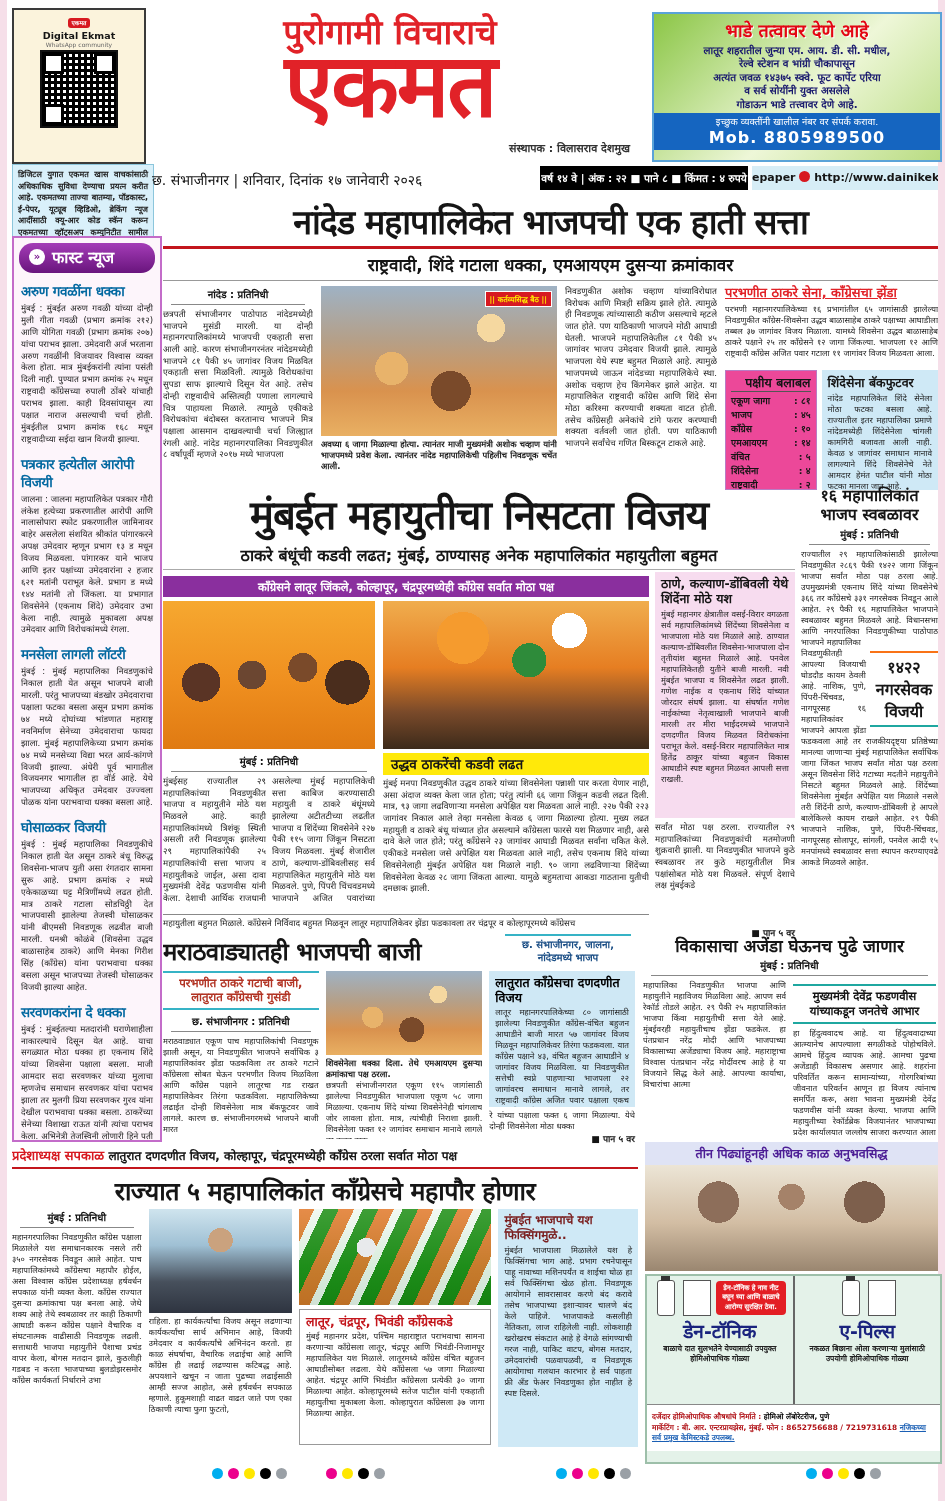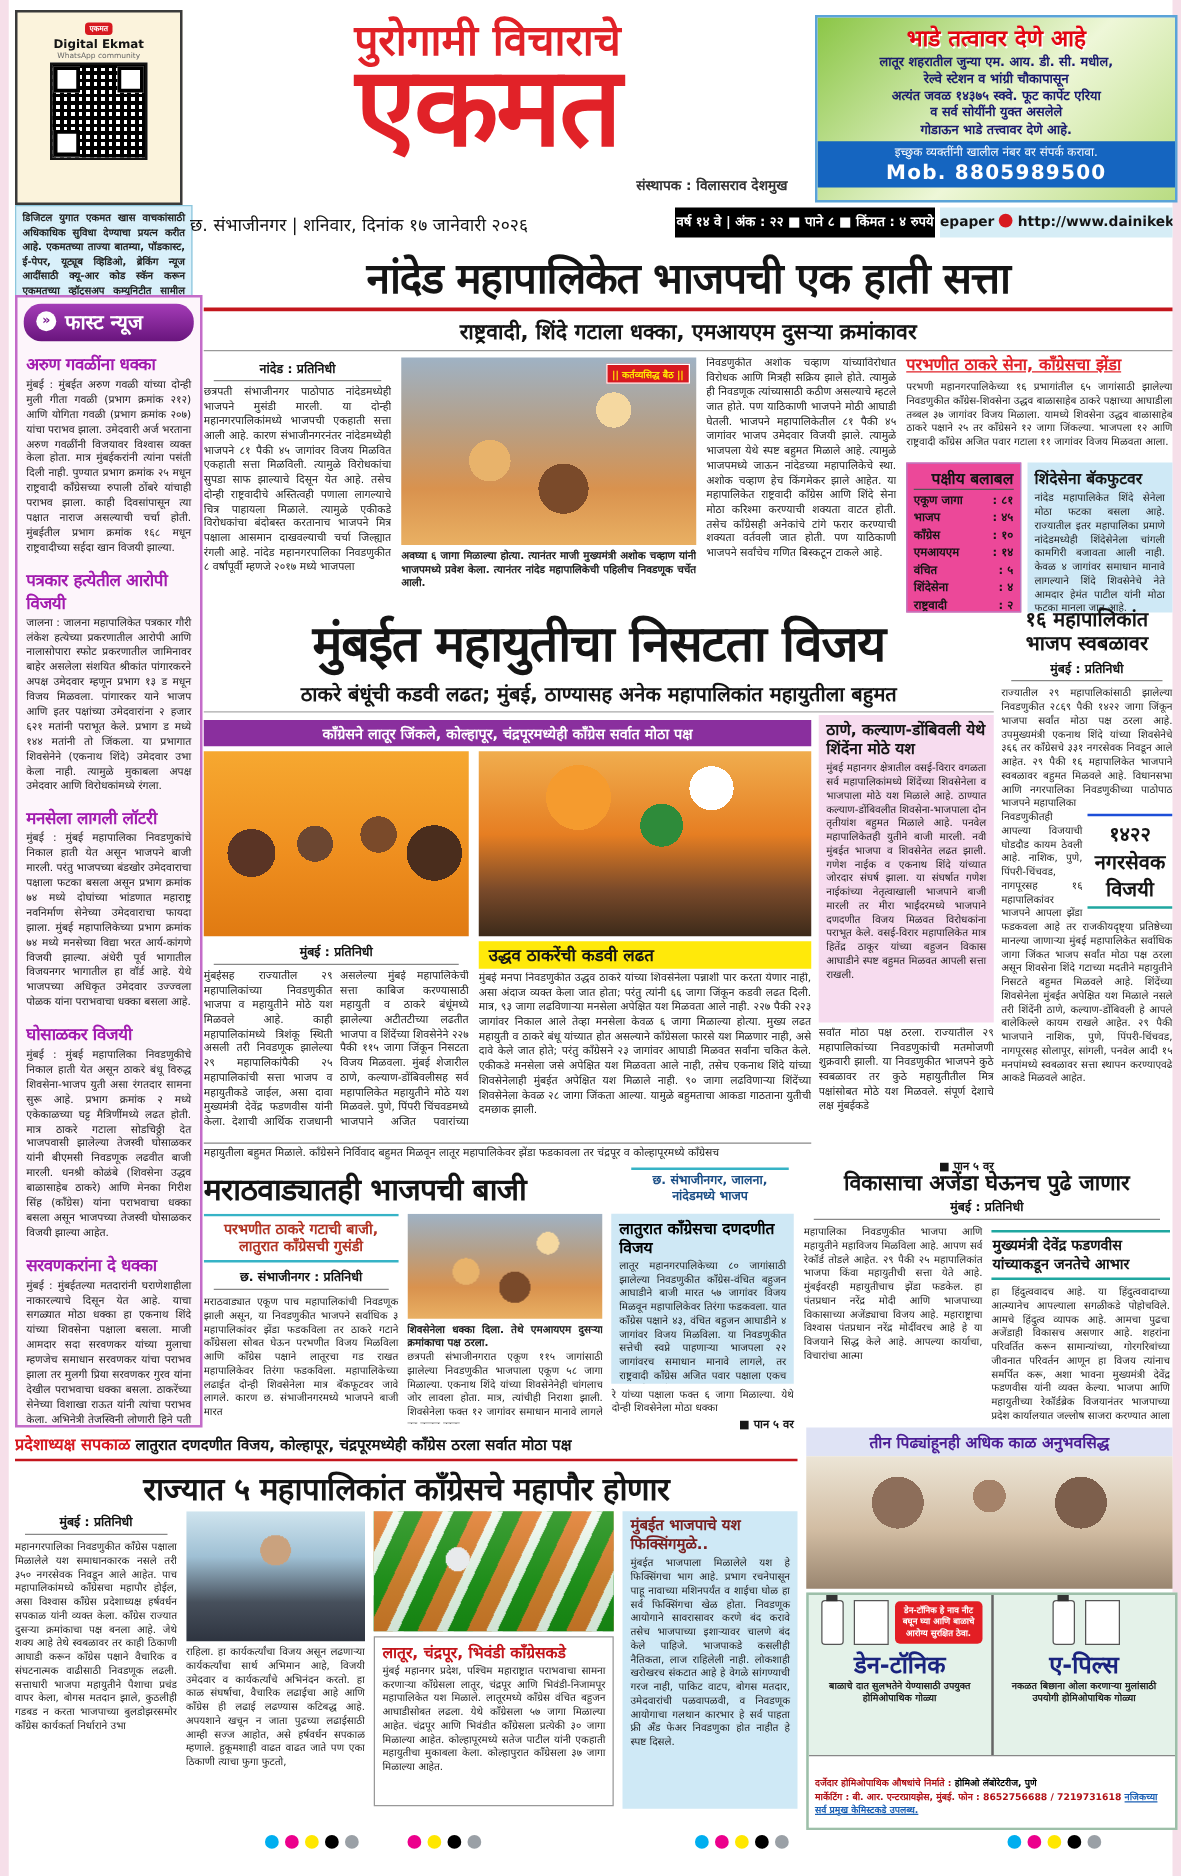--- a/index.html
+++ b/index.html
@@ -43,21 +43,21 @@
   .dl-right{background:#d6edf6;font-size:11px;font-weight:bold;text-align:center;line-height:24px;}
   .dl-dot{display:inline-block;width:11px;height:11px;border-radius:50%;background:#d71920;vertical-align:-1px;}
   
   .sidebar{border:2px solid #c36cc9;background:#fdf5fb;}
   .fn-head{margin:5px 5px 2px;background:linear-gradient(180deg,#a43cb7,#69157d);color:#fff;
            font-weight:bold;font-size:16px;border-radius:14px;padding:3px 10px 5px;display:flex;
            align-items:center;gap:7px;}
   .fn-ic{display:inline-block;width:16px;height:16px;border-radius:50%;background:#fff;color:#7b1c90;
          font-size:10px;line-height:15px;text-align:center;font-weight:bold;}
   .fn-item{padding:0 7px;}
-  .fn-item h3{font-size:13.5px;margin:9px 0 3px;color:#a21caf;letter-spacing:-0.3px;}
+  .fn-item h3{font-size:13.5px;margin:9px 0 3px;color:#0369a1;letter-spacing:-0.3px;}
   .fn-item p{margin:0;font-size:8.5px;line-height:1.4;text-align:justify;color:#222;}
   
   .h1-nanded{font-size:34px;font-weight:bold;text-align:center;letter-spacing:-1px;margin:0;}
   .redrule{border-top:3px solid #c3161c;margin-top:2px;}
   .subhead{font-size:17px;font-weight:bold;text-align:center;padding:4px 0;border-bottom:1px solid #999;}
   .ph{position:relative;}
   .ph-crowd{background:radial-gradient(circle at 72% 28%,#f5d8a0 0 7%,transparent 7%),
             radial-gradient(circle at 30% 55%,#e8b36b 0 9%,transparent 9%),
             radial-gradient(circle at 55% 70%,#7a4a2a 0 12%,transparent 12%),
             linear-gradient(180deg,#9fb2c4 0%,#b4a08a 35%,#d9924e 70%,#e9b063 100%);}
@@ -82,34 +82,34 @@
               linear-gradient(180deg,#f6a830,#ef8f1f 55%,#e07a12);}
   .ph-rally{background:radial-gradient(circle at 30% 25%,#f59b2e 0 12%,transparent 12%),
             radial-gradient(circle at 70% 20%,#ffffff 0 8%,transparent 8%),
             radial-gradient(circle at 55% 40%,#2e8b3a 0 10%,transparent 10%),
             linear-gradient(180deg,#f0ad4e 0%,#e67e22 45%,#7a4a2a 75%,#3c2a1a 100%);}
   .yellowbox{background:#ffe90a;font-size:13.5px;font-weight:bold;padding:2px 8px;margin-bottom:3px;}
   .pinkbox{background:#f7dcef;padding:4px 6px;}
   .pinkbox .tt{font-size:12.5px;font-weight:bold;line-height:1.2;margin-bottom:3px;}
   .more{font-weight:bold;font-size:9px;text-align:right;}
   .h2-16{font-size:16px;font-weight:bold;text-align:center;line-height:1.2;margin:0 0 2px;}
-  .inset1422{float:right;width:66px;border-top:2px solid #1d4ed8;border-bottom:2px solid #1fa7a0;
+  .inset1422{float:right;width:66px;border-top:2px solid #f97316;border-bottom:2px solid #1fa7a0;
              text-align:center;padding:3px 1px;margin:3px 0 3px 4px;}
   .inset1422 .n{font-size:16px;font-weight:bold;} .inset1422 .l{font-size:16px;font-weight:bold;}
   
   .h1-mar{font-size:24px;font-weight:bold;letter-spacing:-0.5px;margin:0;}
   .note-mar{font-size:10px;font-weight:bold;color:#1c4f86;border-top:2px solid #36b3c6;
             padding-top:2px;text-align:center;line-height:1.3;}
   .box-teal{border-top:2px solid #36b3c6;border-bottom:2px solid #36b3c6;color:#b23424;
             font-weight:bold;font-size:11.5px;text-align:center;padding:3px 2px;line-height:1.25;}
   .bluebox{background:#cfe8f5;padding:4px 6px;}
   .bluebox .tt{font-size:12.5px;font-weight:bold;color:#000000;line-height:1.2;margin-bottom:2px;}
   .h1-vikas{font-size:17px;font-weight:bold;text-align:center;margin:0;}
   .insetq{border-top:2px solid #1fa7a0;border-bottom:2px solid #1fa7a0;font-size:11.5px;
-          font-weight:bold;text-align:left;padding:3px 1px;margin:4px 0;line-height:1.3;}
+          font-weight:bold;text-align:center;padding:3px 1px;margin:4px 0;line-height:1.3;}
   .heritage-t{background:#dfe3f5;color:#4c1d95;font-weight:bold;font-size:12.5px;text-align:center;padding:3px 0;}
   .ph-family{background:radial-gradient(circle at 25% 35%,#8d6e5a 0 9%,transparent 9%),
              radial-gradient(circle at 50% 30%,#a58269 0 8%,transparent 8%),
              radial-gradient(circle at 75% 35%,#7d5f4c 0 9%,transparent 9%),
              linear-gradient(180deg,#ece5d6,#d2bda3 55%,#9a8670);}
   
   .strip4{border-bottom:2px solid #c3161c;padding-bottom:3px;font-size:12px;font-weight:bold;}
   .strip4 .lbl{color:#d71920;font-size:13px;}
   .h1-cong{font-size:25px;font-weight:bold;text-align:center;letter-spacing:-0.5px;margin:4px 0 2px;}
   .ph-speaker{background:radial-gradient(circle at 50% 30%,#caa27e 0 12%,transparent 12%),
@@ -127,21 +127,21 @@
   .med-half.l{border-right:2px solid #666;}
   .bottle{display:inline-block;width:16px;height:34px;background:#fff;border:1px solid #555;
           border-radius:3px;position:relative;vertical-align:middle;margin:0 3px;}
   .bottle:before{content:"";position:absolute;top:-7px;left:3px;width:9px;height:7px;background:#333;}
   .medbox-g{display:inline-block;width:26px;height:34px;background:#fff;border:1px solid #555;vertical-align:middle;}
   .rednote{display:inline-block;background:#e31e24;color:#fff;font-size:6.8px;font-weight:bold;
            border-radius:4px;padding:3px;width:64px;line-height:1.35;vertical-align:middle;text-align:center;}
   .med-t{color:#1a237e;font-weight:bold;font-size:19px;margin-top:2px;}
   .med-s{font-size:7.6px;font-weight:bold;color:#222;padding:0 4px;line-height:1.3;}
   .med-f{background:#fff;border-top:1px solid #888;font-size:7.4px;color:#b01116;font-weight:bold;
-         padding:17px 5px;line-height:1.45;}
+         padding:7px 5px;line-height:1.45;}
   .med-f .avail{color:#1a5fb4;text-decoration:underline;}
   .dots{position:absolute;display:flex;gap:5px;}
   .dot{width:11px;height:11px;border-radius:50%;}
   .d-c{background:#00aeef;} .d-m{background:#ec008c;} .d-y{background:#ffe700;}
   .d-k{background:#000;} .d-g{background:#9aa0a6;}
 </style>
 </head>
 <body>
 
 <div class="page">

